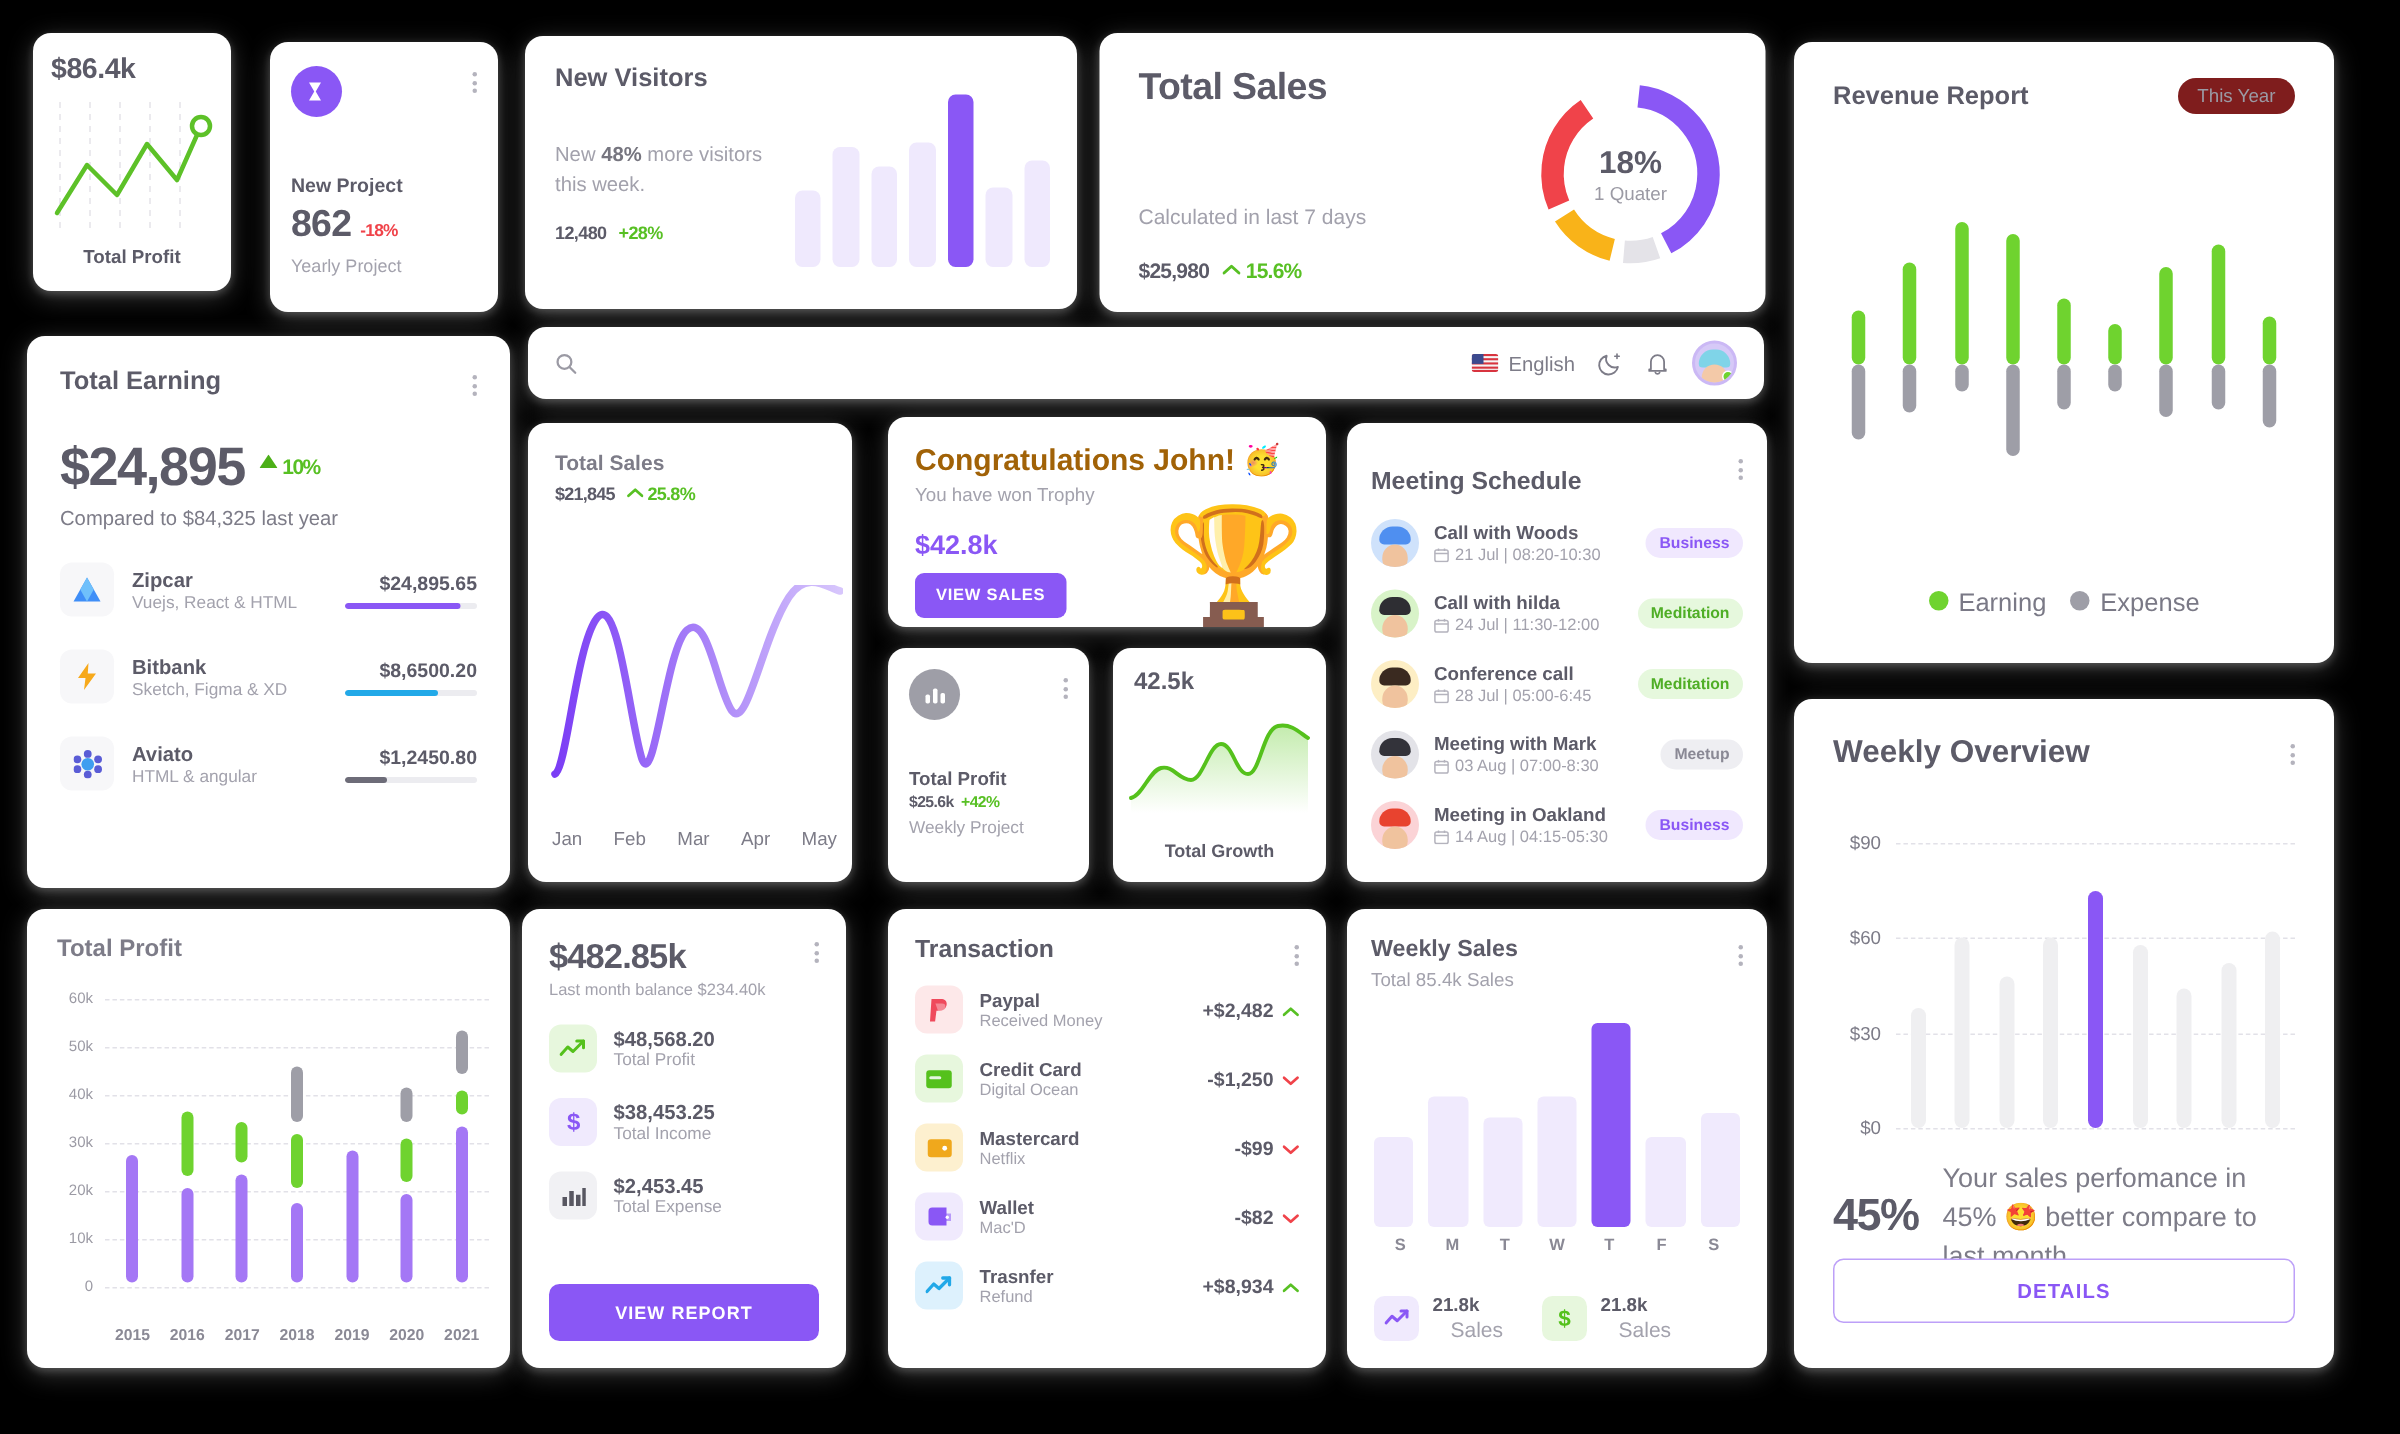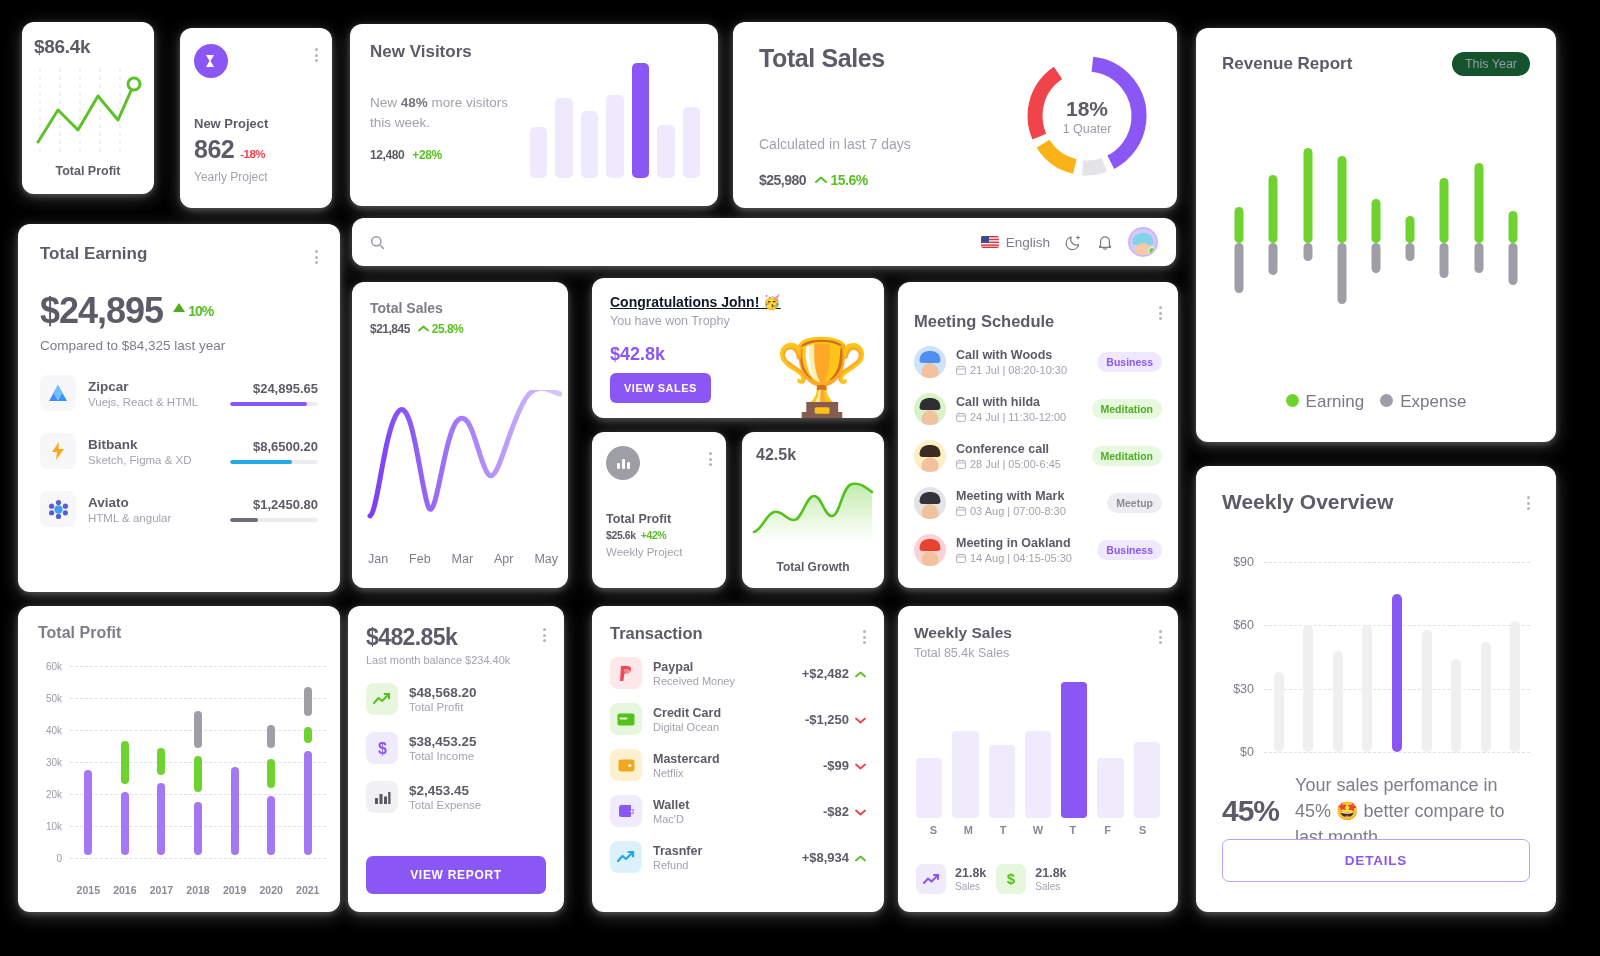--- a/index.html
+++ b/index.html
@@ -62,21 +62,21 @@
   #c-totalsales .amt span { font-size:14px; font-weight:700; }
   .donut { position:absolute; right:26px; top:30px; width:128px; height:128px; }
   .donut .mid { position:absolute; inset:0; display:flex; flex-direction:column;
                 align-items:center; justify-content:center; }
   .donut .mid .p { font-size:21px; font-weight:700; color:#5c5b68; }
   .donut .mid .q { font-size:12.5px; color:#9b9aa4; margin-top:1px; }
 
   
   #c-revenue { left:1196px; top:28px; width:360px; height:414px; padding:24px 26px; }
   #c-revenue h3 { font-size:17px; font-weight:700; color:#5c5b68; }
-  .pill { background:#14532d; color:#9b9aa4; font-size:12.5px; border-radius:14px; padding:5px 13px; }
+  .pill { background:#7f1d1d; color:#9b9aa4; font-size:12.5px; border-radius:14px; padding:5px 13px; }
   .revchart { position:absolute; left:26px; top:110px; right:26px; height:210px; display:flex; }
   .revcol { flex:1; position:relative; }
   .revcol .up   { position:absolute; bottom:50%; left:50%; transform:translateX(-50%);
                   width:9px; border-radius:5px; background:#6fd32f; }
   .revcol .down { position:absolute; top:50%; left:50%; transform:translateX(-50%);
                   width:9px; border-radius:5px; background:#9e9ea7; }
   .revlegend { position:absolute; left:0; right:0; bottom:30px; display:flex;
                justify-content:center; align-items:center; gap:16px; font-size:17px; color:#7a7986; }
   .revlegend .dot { width:13px; height:13px; border-radius:50%; display:inline-block; margin-right:7px; }
 
@@ -118,21 +118,21 @@
   #c-salesline { left:352px; top:282px; width:216px; height:306px; padding:18px; }
   #c-salesline .t { font-size:14px; font-weight:600; color:#7d7c88; }
   #c-salesline .v { margin-top:6px; font-size:25px; font-weight:700; color:#5c5b68;
                     display:flex; align-items:center; gap:8px; letter-spacing:-.5px; }
   #c-salesline .v span { font-size:12px; font-weight:700; }
   .months { position:absolute; left:16px; right:10px; bottom:22px;
             display:flex; justify-content:space-between; font-size:12.5px; color:#7d7c88; }
 
   
   #c-congrats { left:592px; top:278px; width:292px; height:140px; padding:16px 18px; overflow:hidden; }
-  #c-congrats h3 { font-size:14px; font-weight:700; color:#0f172a;text-decoration:underline; }
+  #c-congrats h3 { font-size:20px; font-weight:700; color:#a16207; }
   #c-congrats .sub { margin-top:4px; font-size:12.5px; color:#a3a2ad; }
   #c-congrats .amt { margin-top:16px; font-size:18px; font-weight:700; color:#8a57f5; }
   #c-congrats .btn { margin-top:8px; background:#8a57f5; color:#fff; border:none;
                      font-size:11px; font-weight:700; letter-spacing:.5px;
                      padding:9px 14px; border-radius:6px; cursor:pointer;
                      font-family:"Liberation Sans", sans-serif; }
   #c-congrats .trophy { position:absolute; right:14px; bottom:2px; font-size:76px; line-height:1; }
 
   
   #c-meeting { left:898px; top:282px; width:280px; height:306px; padding:30px 16px; }
@@ -205,26 +205,26 @@
   
   #c-weeklysales { left:898px; top:606px; width:280px; height:306px; padding:18px 16px; }
   #c-weeklysales h3 { font-size:15.5px; font-weight:700; color:#5c5b68; }
   #c-weeklysales .sub { margin-top:4px; font-size:12.5px; color:#a3a2ad; }
   .wsbars { position:absolute; left:18px; right:18px; top:76px; height:136px;
             display:flex; align-items:flex-end; gap:10px; }
   .wsbars div { flex:1; border-radius:4px; background:#f0eafd; }
   .wsbars div.hi { background:#8a57f5; }
   .wsx { position:absolute; left:18px; right:18px; top:218px; display:flex; }
   .wsx div { flex:1; text-align:center; font-size:11px; font-weight:600; color:#8a8995; }
-  .wsfoot { position:absolute; left:18px; right:18px; bottom:18px; display:flex; gap:10px; }
+  .wsfoot { position:absolute; left:18px; right:18px; bottom:18px; display:flex; gap:26px; }
   .wsfoot .it { display:flex; align-items:center; gap:9px; }
   .wsfoot .bx { width:30px; height:30px; border-radius:7px;
                 display:flex; align-items:center; justify-content:center; }
   .wsfoot .n { font-size:12.5px; font-weight:700; color:#5c5b68; }
-  .wsfoot .l { font-size:10px; color:#a3a2ad; margin-top:1px; }
+  .wsfoot .l { font-size:14px; color:#a3a2ad; margin-top:1px;margin-left:12px; }
 
   
   #c-overview { left:1196px; top:466px; width:360px; height:446px; padding:24px 26px; }
   #c-overview h3 { font-size:21px; font-weight:600; color:#5c5b68; }
   .wochart { position:absolute; left:68px; right:26px; top:96px; height:190px; }
   .wogrid .gl { position:absolute; left:0; right:0; border-top:1px dashed #e2e1e8; }
   .wogrid .gy { position:absolute; right:100%; margin-right:10px; transform:translateY(-50%);
                 font-size:12.5px; color:#7d7c88; white-space:nowrap; }
   .wocols { position:absolute; inset:0; display:flex; align-items:flex-end; }
   .wocol { flex:1; position:relative; height:100%; }

